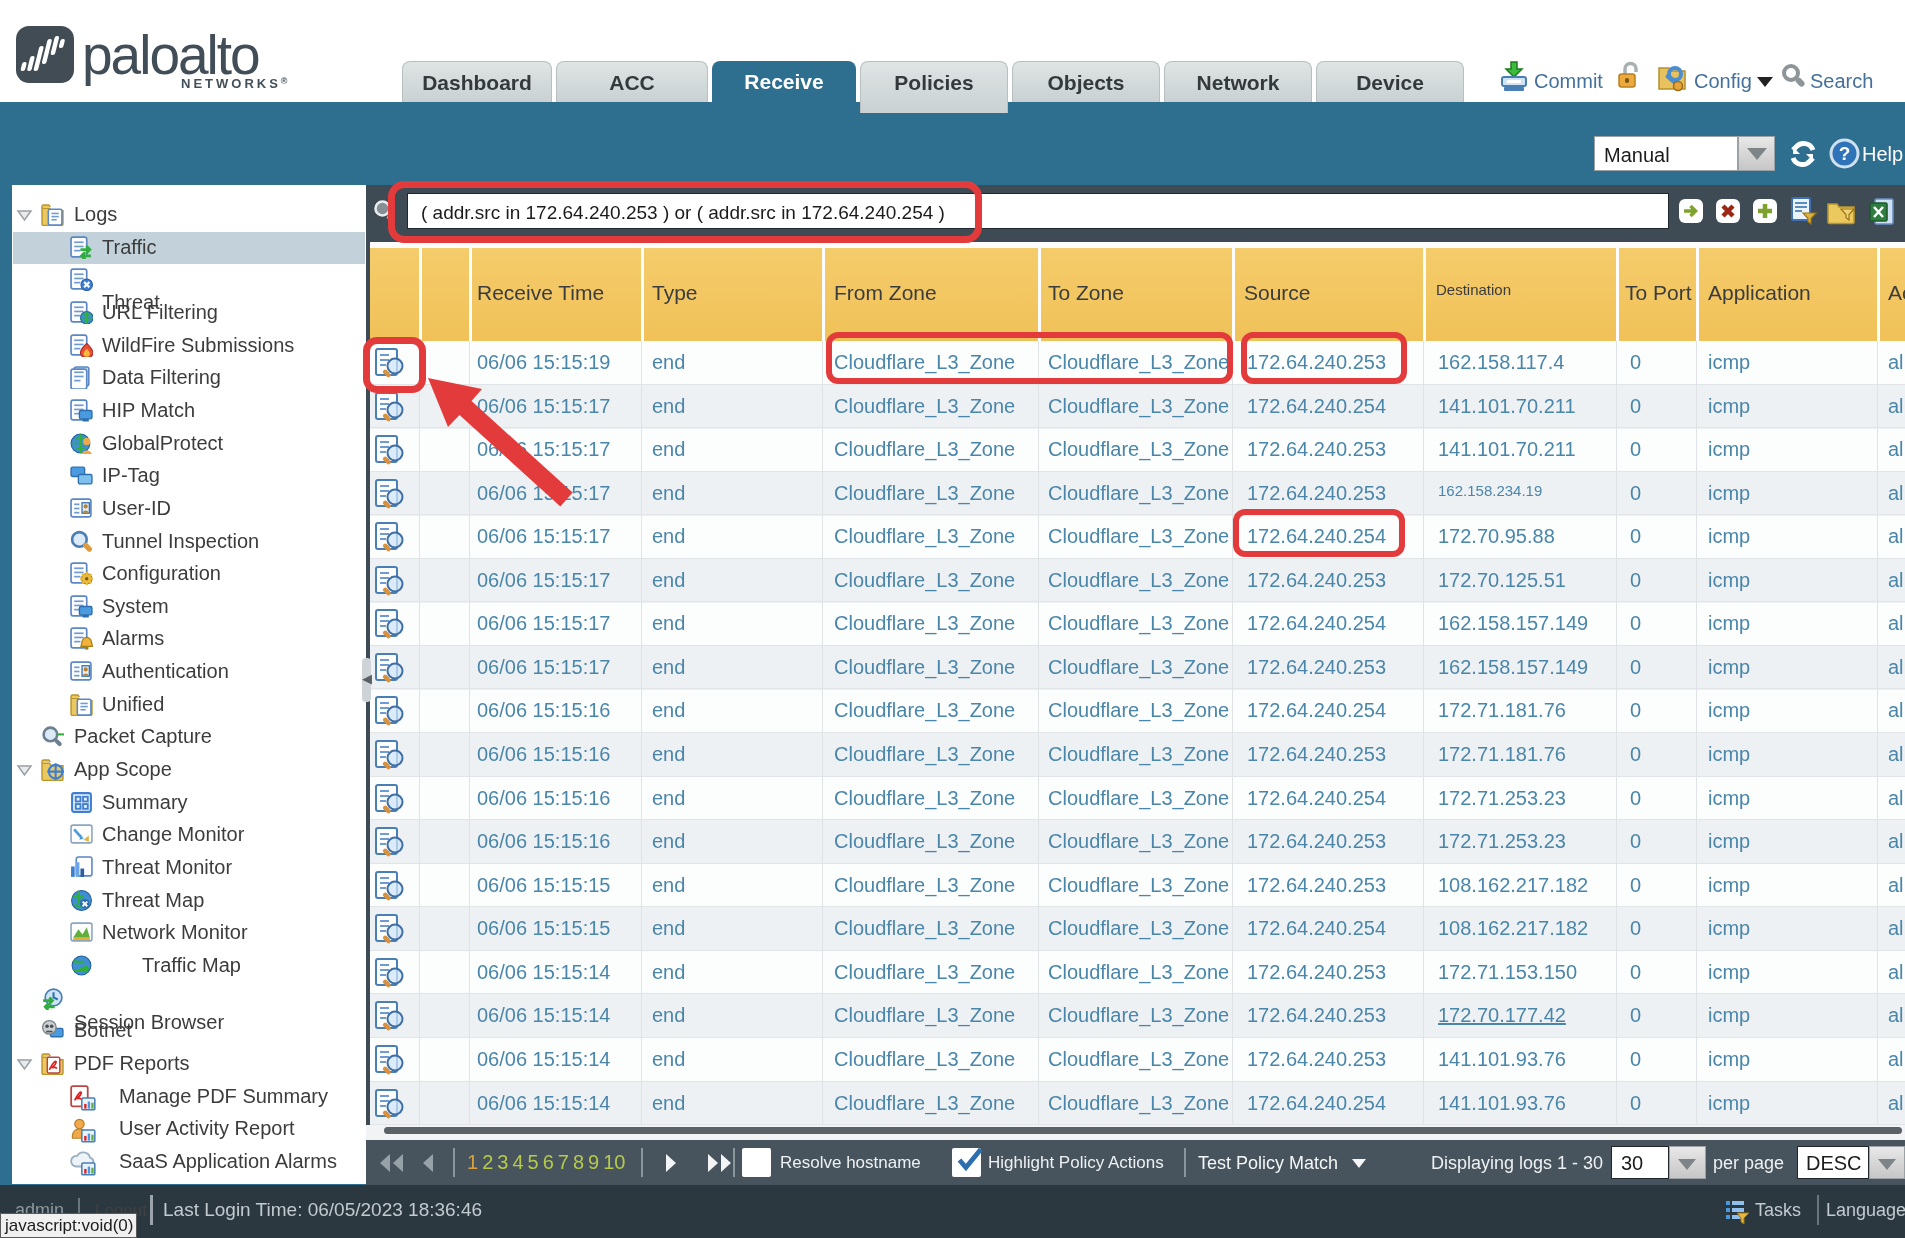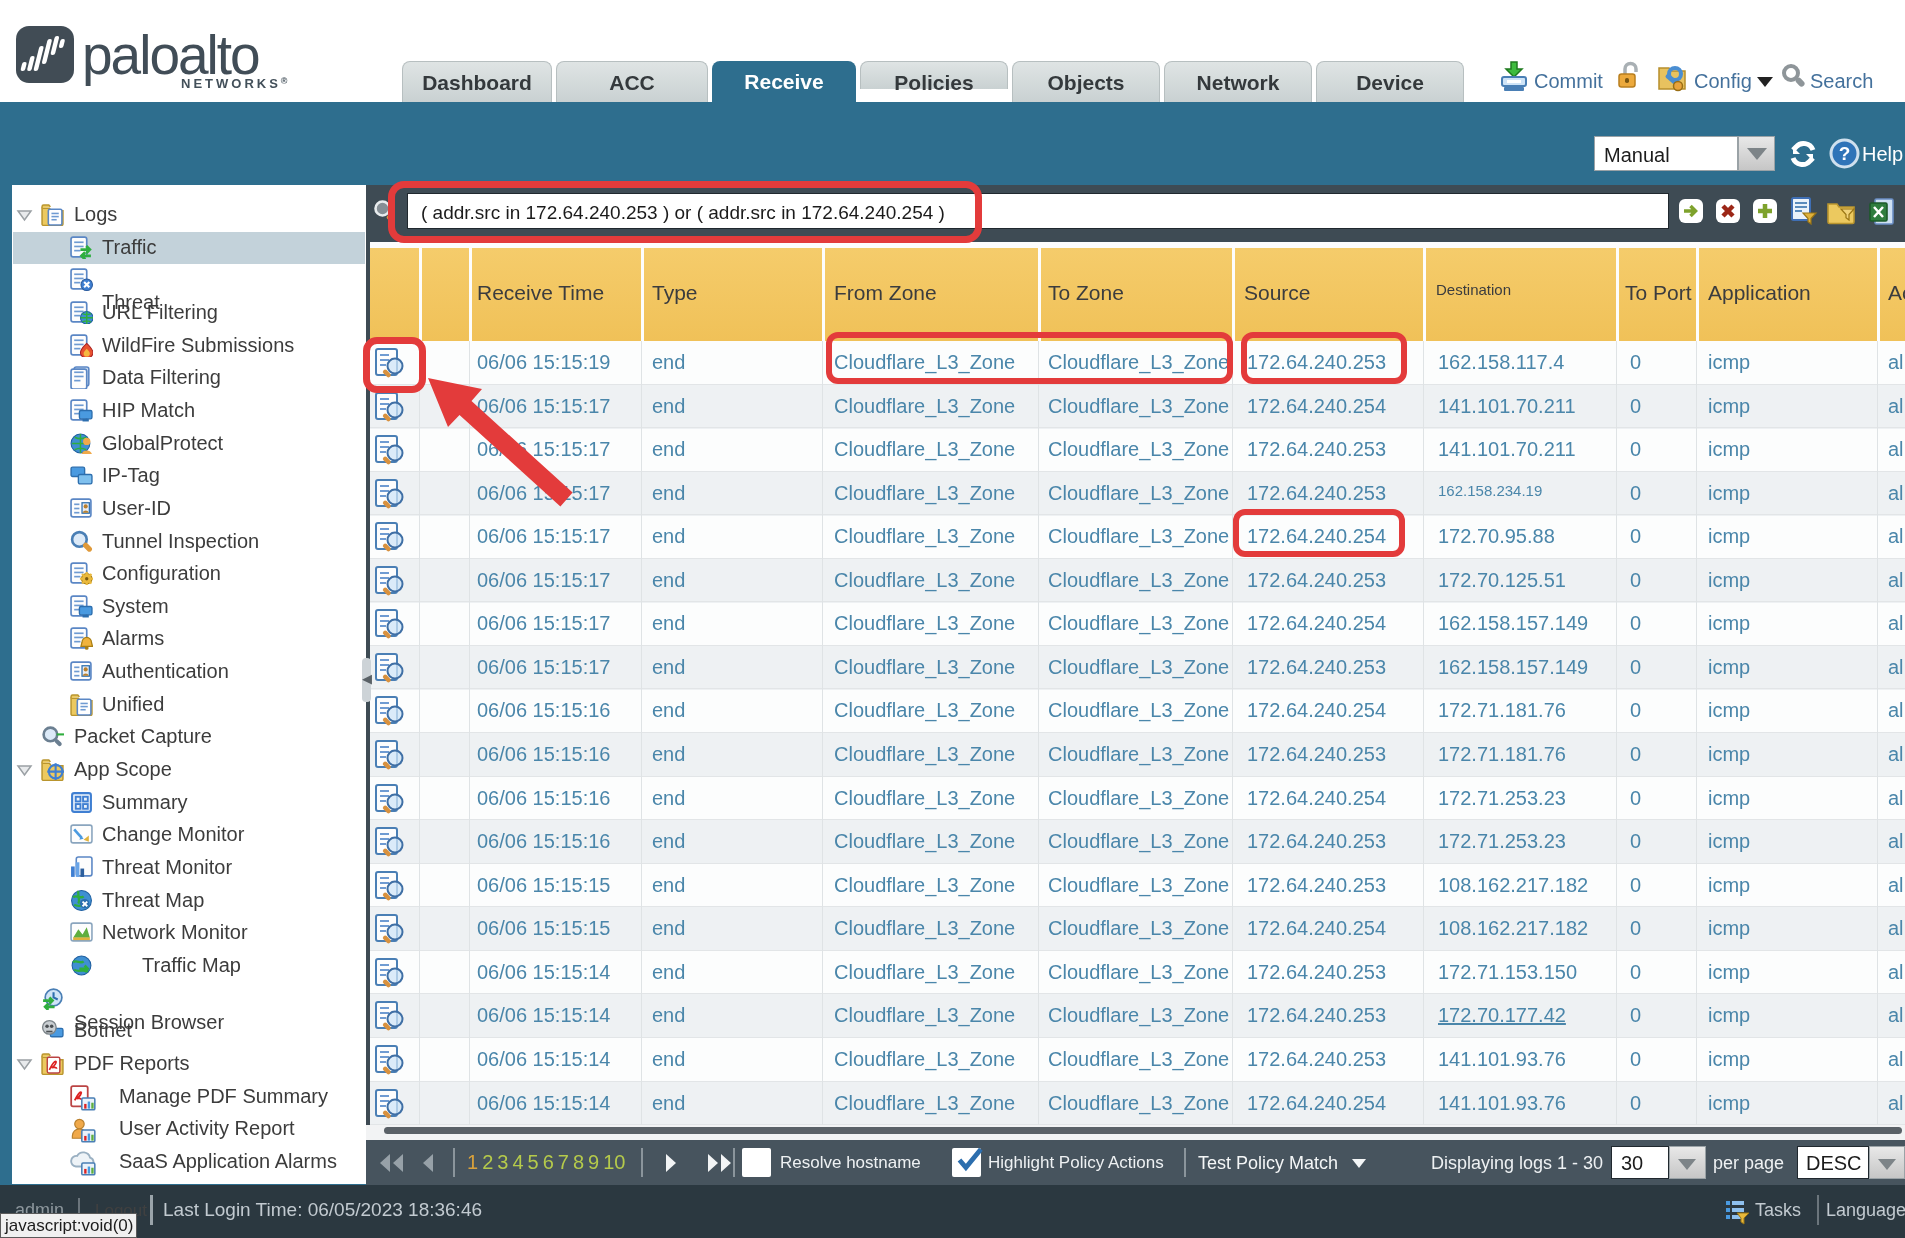--- a/index.html
+++ b/index.html
@@ -19,21 +19,21 @@
 <rect x="25.5" y="3" width="4.5" height="25" rx="2"></rect>
 <rect x="32" y="0" width="4.5" height="19" rx="2"></rect>
 <rect x="38.5" y="3" width="4.5" height="9" rx="2"></rect>
 </g>
   </svg>
 <div class="txt" style="left:82px;top:23px;font-size:55px;color:#414d57;letter-spacing:-2px;">paloalto</div>
 <div class="txt" style="left:181px;top:76px;font-size:13px;font-weight:bold;color:#43505a;letter-spacing:3px;">NETWORKS<span style="font-size:9px;vertical-align:4px;">®</span></div>
 <div class="abs" style="left:402px;top:61px;width:150px;height:41px;background:linear-gradient(#dfe4e4,#c9d1d2);border:1px solid #b7bfc0;border-bottom:none;box-sizing:border-box;border-radius:8px 8px 0 0;color:#34393c;font-weight:bold;font-size:21px;text-align:center;line-height:41px;">Dashboard</div>
 <div class="abs" style="left:556px;top:61px;width:152px;height:41px;background:linear-gradient(#dfe4e4,#c9d1d2);border:1px solid #b7bfc0;border-bottom:none;box-sizing:border-box;border-radius:8px 8px 0 0;color:#34393c;font-weight:bold;font-size:21px;text-align:center;line-height:41px;">ACC</div>
 <div class="abs" style="left:712px;top:61px;width:144px;height:41px;background:#2e6e8e;border-radius:8px 8px 0 0;color:#fff;font-weight:bold;font-size:21px;text-align:center;line-height:41px;">Receive</div>
-<div class="abs" style="left:860px;top:61px;width:148px;height:28px;background:linear-gradient(#dfe4e4,#c9d1d2);border:1px solid #b7bfc0;border-bottom:none;box-sizing:border-box;border-radius:8px 8px 0 0;color:#34393c;font-weight:bold;font-size:21px;text-align:center;line-height:41px;">Policies</div>
+<div class="abs" style="left:860px;top:61px;width:148px;height:52px;background:linear-gradient(#dfe4e4,#c9d1d2);border:1px solid #b7bfc0;border-bottom:none;box-sizing:border-box;border-radius:8px 8px 0 0;color:#34393c;font-weight:bold;font-size:21px;text-align:center;line-height:41px;">Policies</div>
 <div class="abs" style="left:1012px;top:61px;width:148px;height:41px;background:linear-gradient(#dfe4e4,#c9d1d2);border:1px solid #b7bfc0;border-bottom:none;box-sizing:border-box;border-radius:8px 8px 0 0;color:#34393c;font-weight:bold;font-size:21px;text-align:center;line-height:41px;">Objects</div>
 <div class="abs" style="left:1164px;top:61px;width:148px;height:41px;background:linear-gradient(#dfe4e4,#c9d1d2);border:1px solid #b7bfc0;border-bottom:none;box-sizing:border-box;border-radius:8px 8px 0 0;color:#34393c;font-weight:bold;font-size:21px;text-align:center;line-height:41px;">Network</div>
 <div class="abs" style="left:1316px;top:61px;width:148px;height:41px;background:linear-gradient(#dfe4e4,#c9d1d2);border:1px solid #b7bfc0;border-bottom:none;box-sizing:border-box;border-radius:8px 8px 0 0;color:#34393c;font-weight:bold;font-size:21px;text-align:center;line-height:41px;">Device</div>
 <svg class="abs" style="left:1499px;top:60px" width="30" height="32" viewBox="0 0 30 32">
 <path d="M12 2 h6 v7 h5 l-8 8 -8 -8 h5 z" fill="#3dbb3d" stroke="#1e7a1e" stroke-width="1.5"></path>
 <rect x="3" y="17" width="24" height="9" rx="2" fill="#cfe4f7" stroke="#4a7fb5" stroke-width="2"></rect>
 <rect x="5" y="27" width="20" height="4" rx="1" fill="#4a7fb5"></rect>
 <rect x="8" y="20" width="14" height="3" fill="#fff"></rect>
 </svg>
 <div class="txt" style="left:1534px;top:70px;font-size:20px;color:#44719c;">Commit</div>

